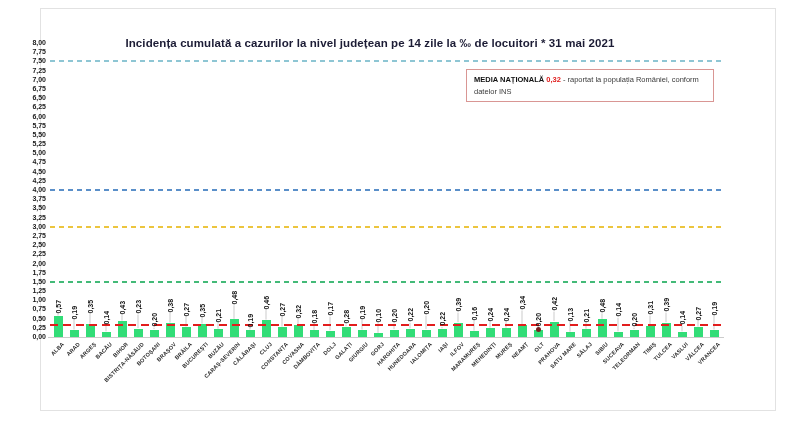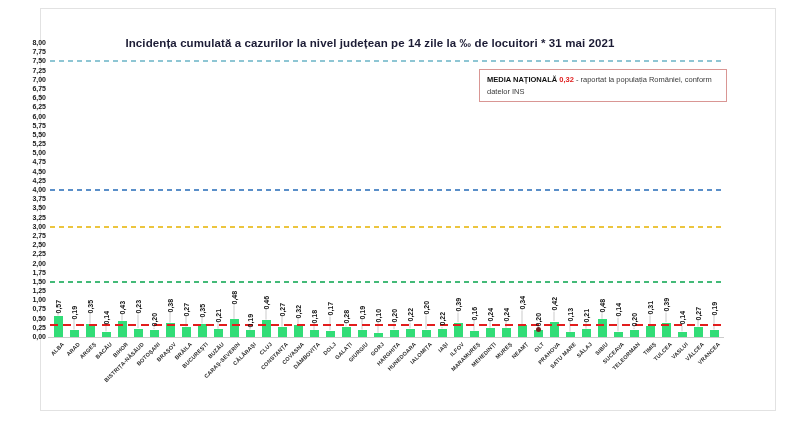--- a/index.html
+++ b/index.html
@@ -16,21 +16,21 @@
   .baseline{position:absolute;left:48px;top:337px;width:676px;height:1px;background:#cccccc;z-index:1;}
   .bar{position:absolute;width:9px;z-index:3;}
   .vlabel{position:absolute;width:26px;height:9px;font-size:7px;font-weight:600;color:#141414;
           transform:rotate(-90deg);transform-origin:center;text-align:left;line-height:9px;z-index:6;
           white-space:nowrap;}
   .clabel{position:absolute;width:60px;text-align:right;font-size:5.5px;font-weight:700;color:#2b2b2b;
           transform:rotate(-45deg);transform-origin:top right;line-height:6px;letter-spacing:.2px;z-index:2;
           white-space:nowrap;}
   .marker{position:absolute;width:5px;height:5px;border-radius:50%;z-index:7;}
   .leader-svg{position:absolute;left:0;top:0;z-index:2;}
-  .annotation{position:absolute;left:479px;top:69px;width:232px;background:#fff;
+  .annotation{position:absolute;left:466px;top:69px;width:232px;background:#fff;
           border:1px solid #d99694;padding:4px 7px;font-size:7.5px;line-height:1.55;
           color:#3b3b3b;z-index:8;}
   .annotation .ann-label{font-weight:700;color:#111;}
   .annotation .ann-value{font-weight:700;color:#e02020;}
 </style>
 </head>
 <body>
 
 <div class="page">
   <div class="frame"></div>

